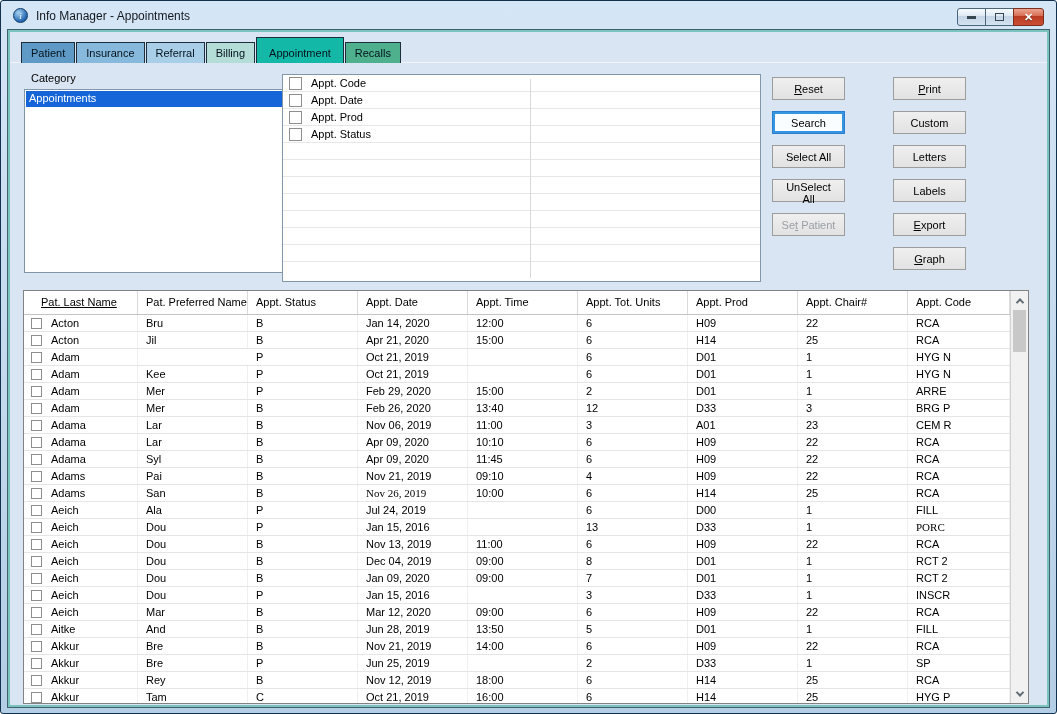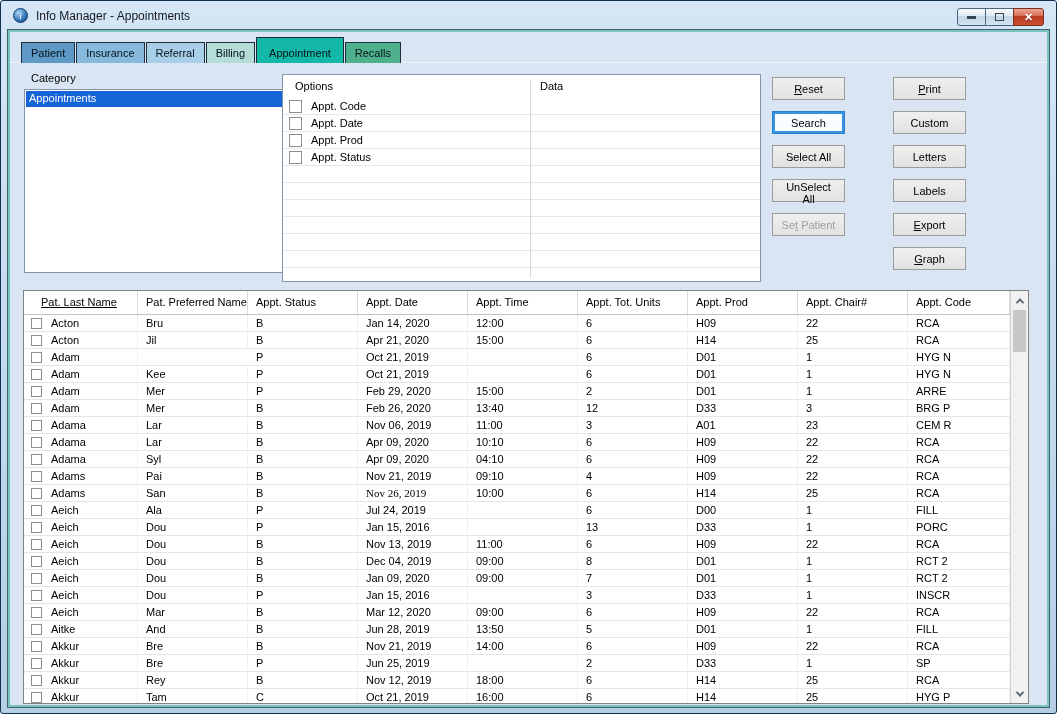--- a/index.html
+++ b/index.html
@@ -124,24 +124,20 @@
         <div class="tab selected" style="background: #14b8a6;">Appointment</div>
         <div class="tab" style="background: rgb(79, 176, 141);">Recalls</div>
       </div>
 
     <div class="cat-label">Category</div>
     <div class="cat-list" id="catList">
         <div class="cat-item selected">Appointments</div>
       </div>
 
     <div class="options-panel">
-      <div class="op-head">
-        <span class="op-h1">Options</span>
-        <span class="op-h2">Data</span>
-      </div>
       <div id="opRows">
           <div class="op-row">
             <span class="cbx op-cbx"></span>
             <span class="op-label">Appt. Code</span>
           </div>
           <div class="op-row">
             <span class="cbx op-cbx"></span>
             <span class="op-label">Appt. Date</span>
           </div>
           <div class="op-row">
@@ -305,21 +301,21 @@
             <div class="gr-cell" style="width: 102px;">RCA</div>
           </div>
           <div class="grid-row">
             <div class="gr-cell first" style="width: 114px;">
               <span class="cbx row-cbx"></span>
               <span class="cell-text">Adama</span>
             </div>
             <div class="gr-cell" style="width: 110px;">Syl</div>
             <div class="gr-cell" style="width: 110px;">B</div>
             <div class="gr-cell" style="width: 110px;">Apr 09, 2020</div>
-            <div class="gr-cell" style="width: 110px;">04:10</div>
+            <div class="gr-cell" style="width: 110px;">11:45</div>
             <div class="gr-cell" style="width: 110px;">6</div>
             <div class="gr-cell" style="width: 110px;">H09</div>
             <div class="gr-cell" style="width: 110px;">22</div>
             <div class="gr-cell" style="width: 102px;">RCA</div>
           </div>
           <div class="grid-row">
             <div class="gr-cell first" style="width: 114px;">
               <span class="cbx row-cbx"></span>
               <span class="cell-text">Adams</span>
             </div>
@@ -365,21 +361,21 @@
               <span class="cbx row-cbx"></span>
               <span class="cell-text">Aeich</span>
             </div>
             <div class="gr-cell" style="width: 110px;">Dou</div>
             <div class="gr-cell" style="width: 110px;">P</div>
             <div class="gr-cell" style="width: 110px;">Jan 15, 2016</div>
             <div class="gr-cell" style="width: 110px;"></div>
             <div class="gr-cell" style="width: 110px;">13</div>
             <div class="gr-cell" style="width: 110px;">D33</div>
             <div class="gr-cell" style="width: 110px;">1</div>
-            <div class="gr-cell" style="width: 102px;">PORC</div>
+            <div class="gr-cell" style="width: 102px; font-family: Liberation Serif, serif;">PORC</div>
           </div>
           <div class="grid-row">
             <div class="gr-cell first" style="width: 114px;">
               <span class="cbx row-cbx"></span>
               <span class="cell-text">Aeich</span>
             </div>
             <div class="gr-cell" style="width: 110px;">Dou</div>
             <div class="gr-cell" style="width: 110px;">B</div>
             <div class="gr-cell" style="width: 110px;">Nov 13, 2019</div>
             <div class="gr-cell" style="width: 110px;">11:00</div>

